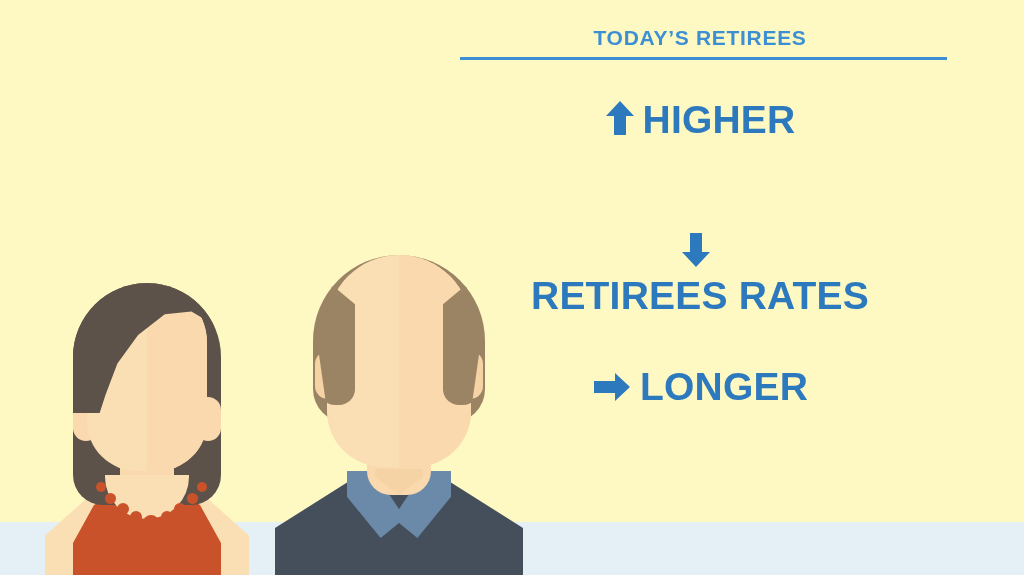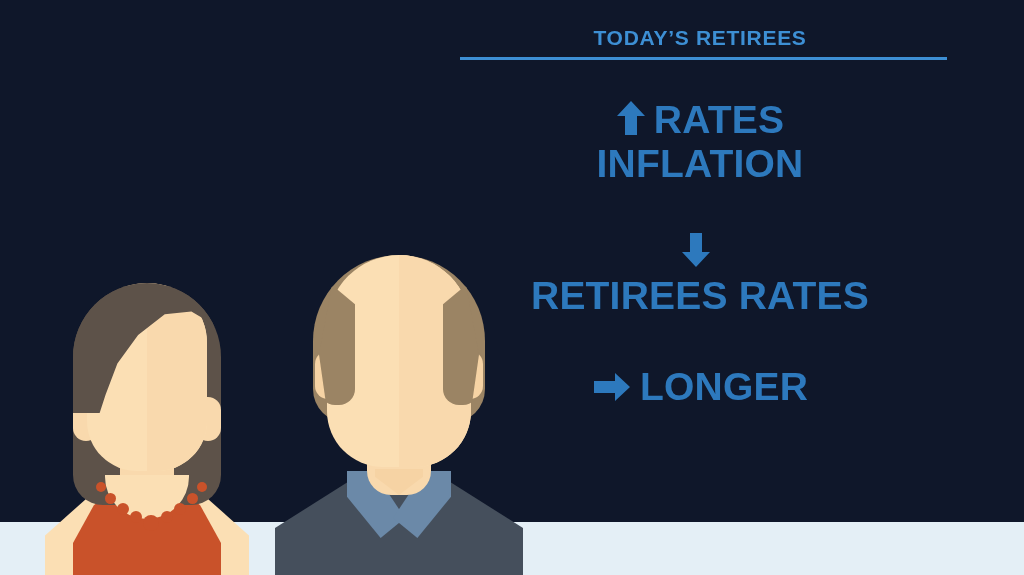--- a/index.html
+++ b/index.html
@@ -5,21 +5,21 @@
 <style>
   html, body {
     margin: 0;
     padding: 0;
     background: #ffffff;
   }
   #slide {
     position: relative;
     width: 1024px;
     height: 575px;
-    background: #0f172a;
+    background: #fef9c3;
     overflow: hidden;
     font-family: "Liberation Sans", sans-serif;
   }
 
   
   .floor-band {
     position: absolute;
     left: 0;
     bottom: 0;
     width: 1024px;
@@ -269,23 +269,22 @@
 
     <div class="headline">TODAY’S RETIREES</div>
     <div class="headline-rule"></div>
 
     <div class="stat-block stat-1">
       <span class="stat-line">
         <span class="arrow-glyph">
           <svg width="30" height="36" viewBox="0 0 30 36" aria-hidden="true">
             <path d="M15 1 L29 16 L21 16 L21 35 L9 35 L9 16 L1 16 Z" fill="#2d79bd"></path>
           </svg>
-        </span><span>RATES</span>
+        </span><span>HIGHER</span>
       </span>
-      <span class="stat-line">INFLATION</span>
     </div>
 
     <div class="stat-block stat-2">
       <span class="stat-line">
         <span class="arrow-glyph">
           <svg width="30" height="36" viewBox="0 0 30 36" aria-hidden="true">
             <path d="M15 35 L1 20 L9 20 L9 1 L21 1 L21 20 L29 20 Z" fill="#2d79bd"></path>
           </svg>
         </span>
       </span>

